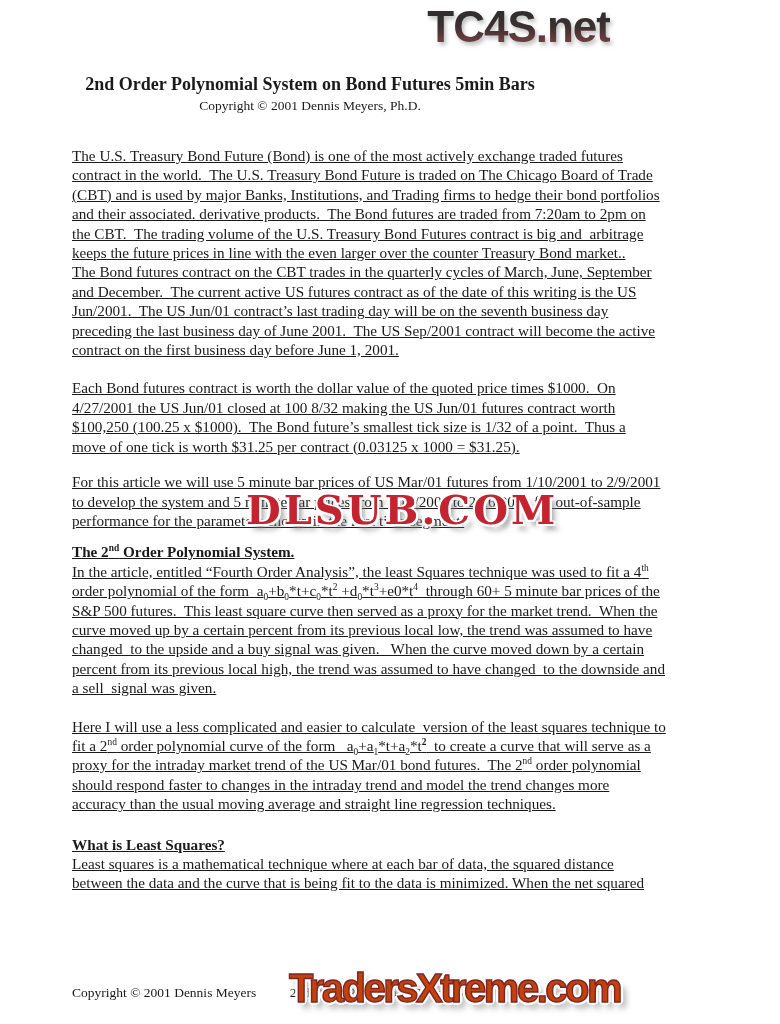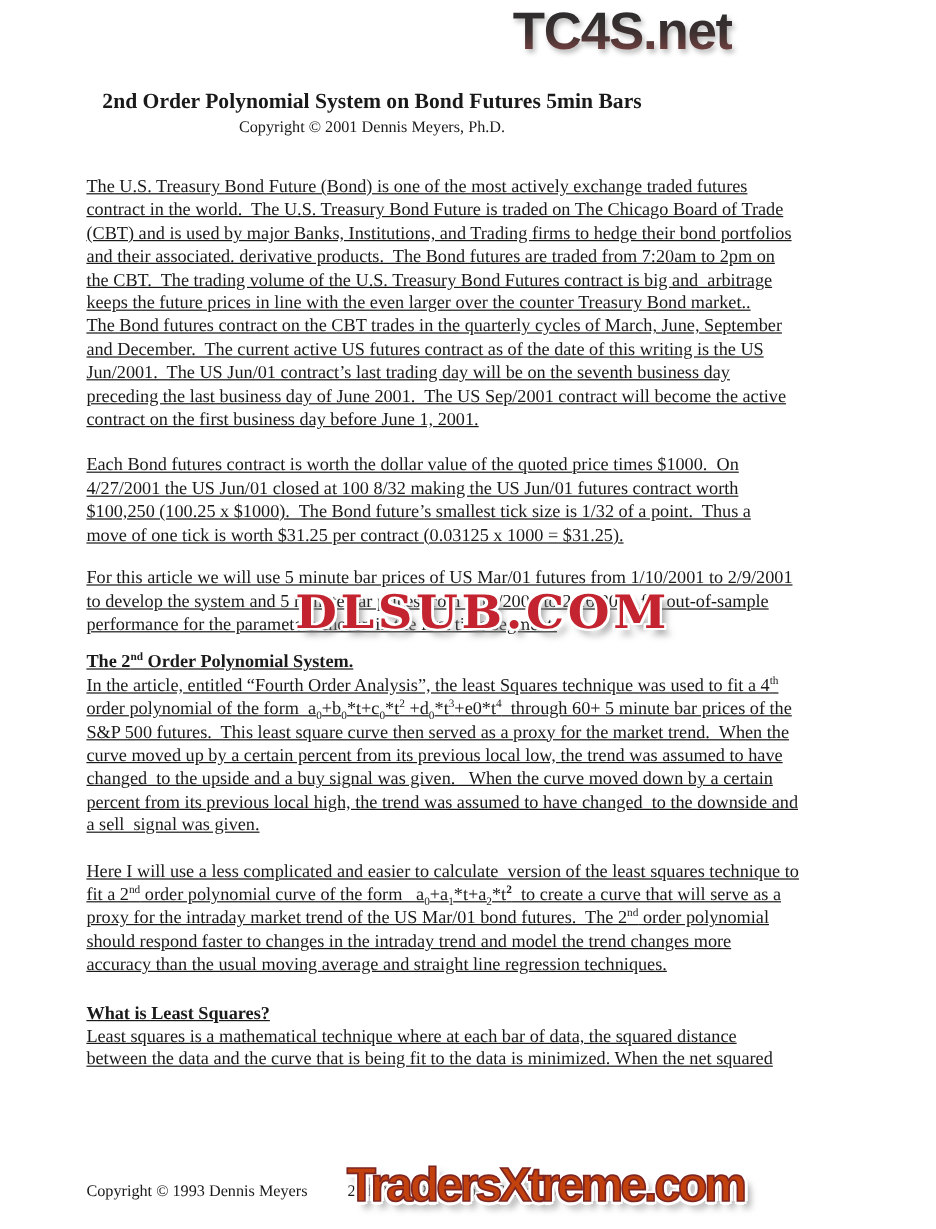--- a/index.html
+++ b/index.html
@@ -127,19 +127,19 @@
 should respond faster to changes in the intraday trend and model the trend changes more
 accuracy than the usual moving average and straight line regression techniques.</span></p>
     <h3 class="mt-xl">What is Least Squares?</h3>
     <p>Least squares is a mathematical technique where at each bar of data, the squared distance
 between the data and the curve that is being fit to the data is minimized. When the net squared</p>
   </div>
 
   <div class="dlsub">DLSUB.COM</div>
 
   <div class="footer-line">
-    <span>Copyright © 1993 Dennis Meyers</span>
+    <span>Copyright © 2001 Dennis Meyers</span>
     <span class="footer-doc">2nd Order Polynomial System on</span>
   </div>
 
   <div class="tx-logo">TradersXtreme.com</div>
 
 </div>
 
 </body></html>

